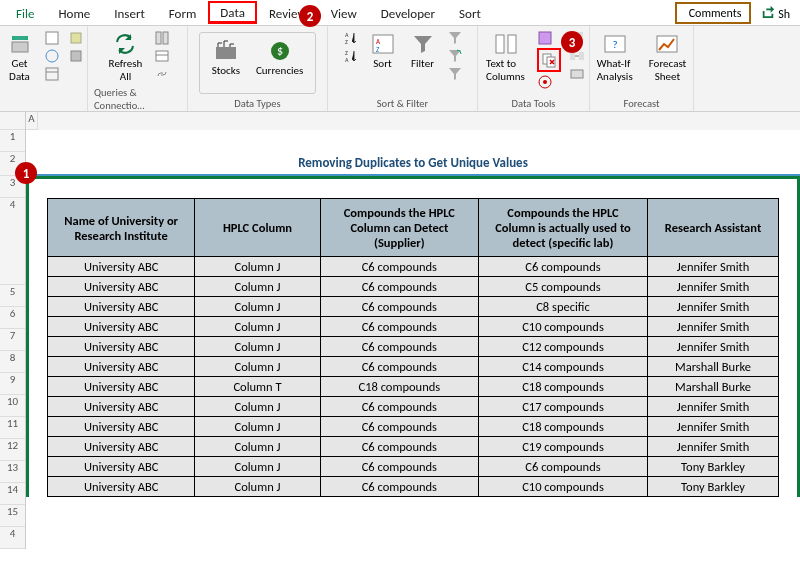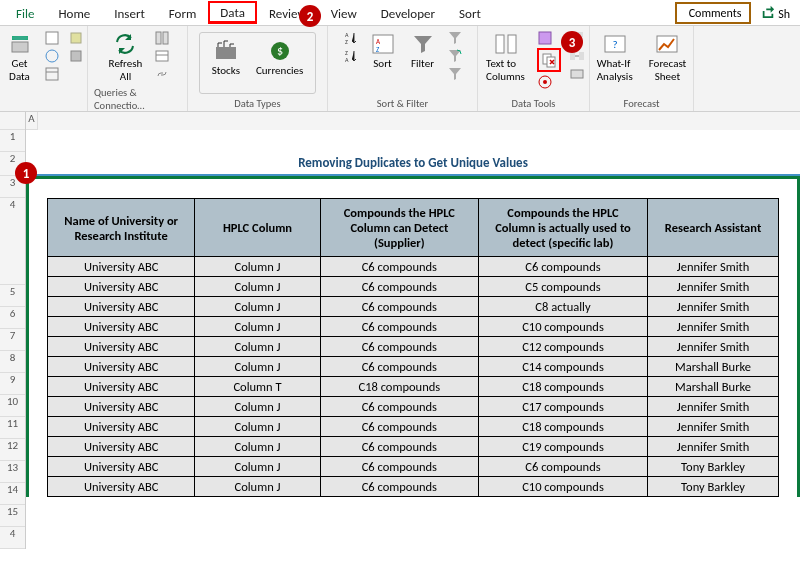--- a/index.html
+++ b/index.html
@@ -472,21 +472,21 @@
               <td>University ABC</td>
               <td>Column J</td>
               <td>C6 compounds</td>
               <td>C5 compounds</td>
               <td>Jennifer Smith</td>
             </tr>
             <tr>
               <td>University ABC</td>
               <td>Column J</td>
               <td>C6 compounds</td>
-              <td>C8 actually</td>
+              <td>C8 specific</td>
               <td>Jennifer Smith</td>
             </tr>
             <tr>
               <td>University ABC</td>
               <td>Column J</td>
               <td>C6 compounds</td>
               <td>C10 compounds</td>
               <td>Jennifer Smith</td>
             </tr>
             <tr>

